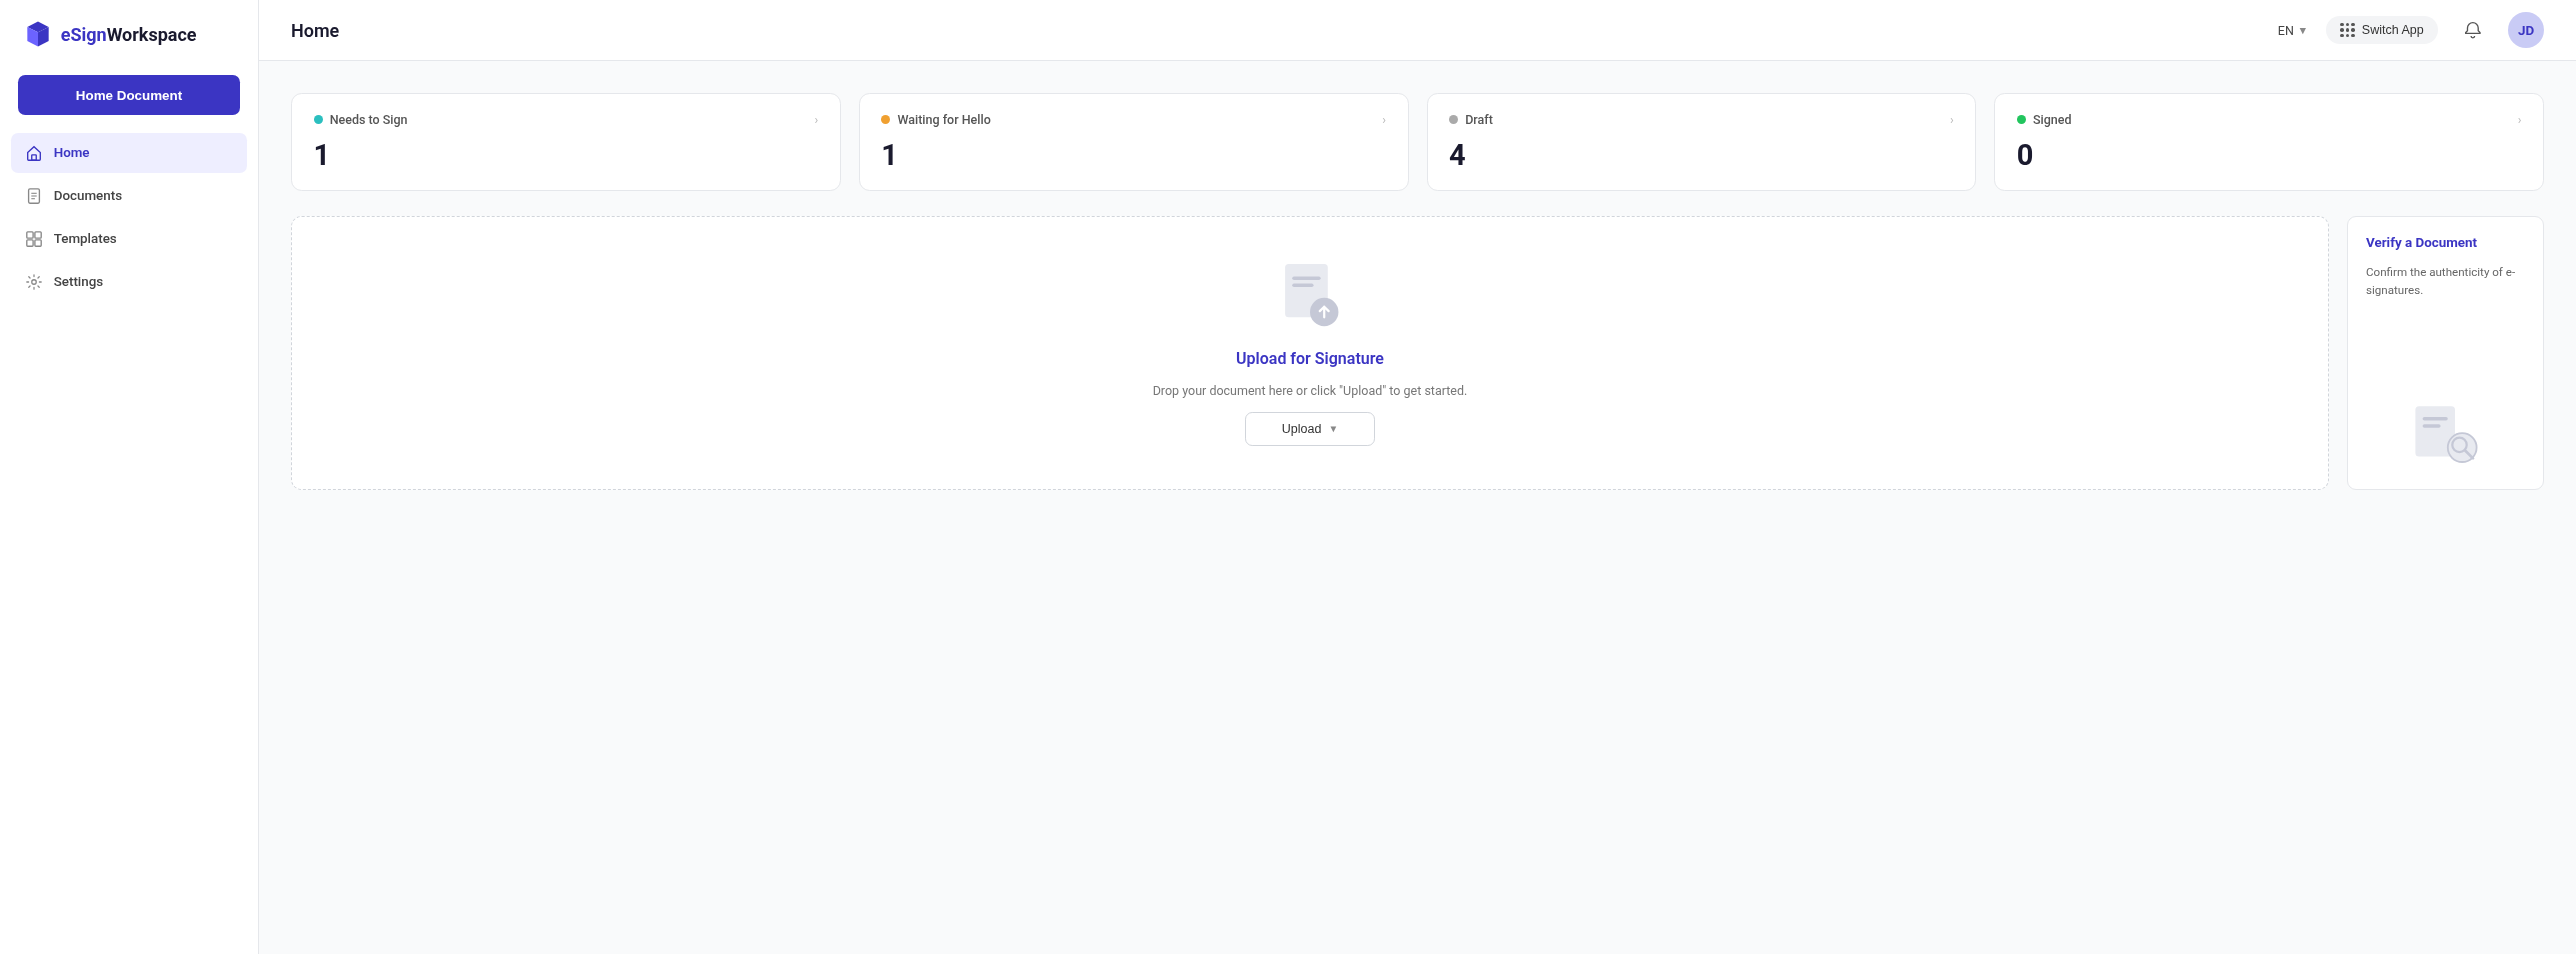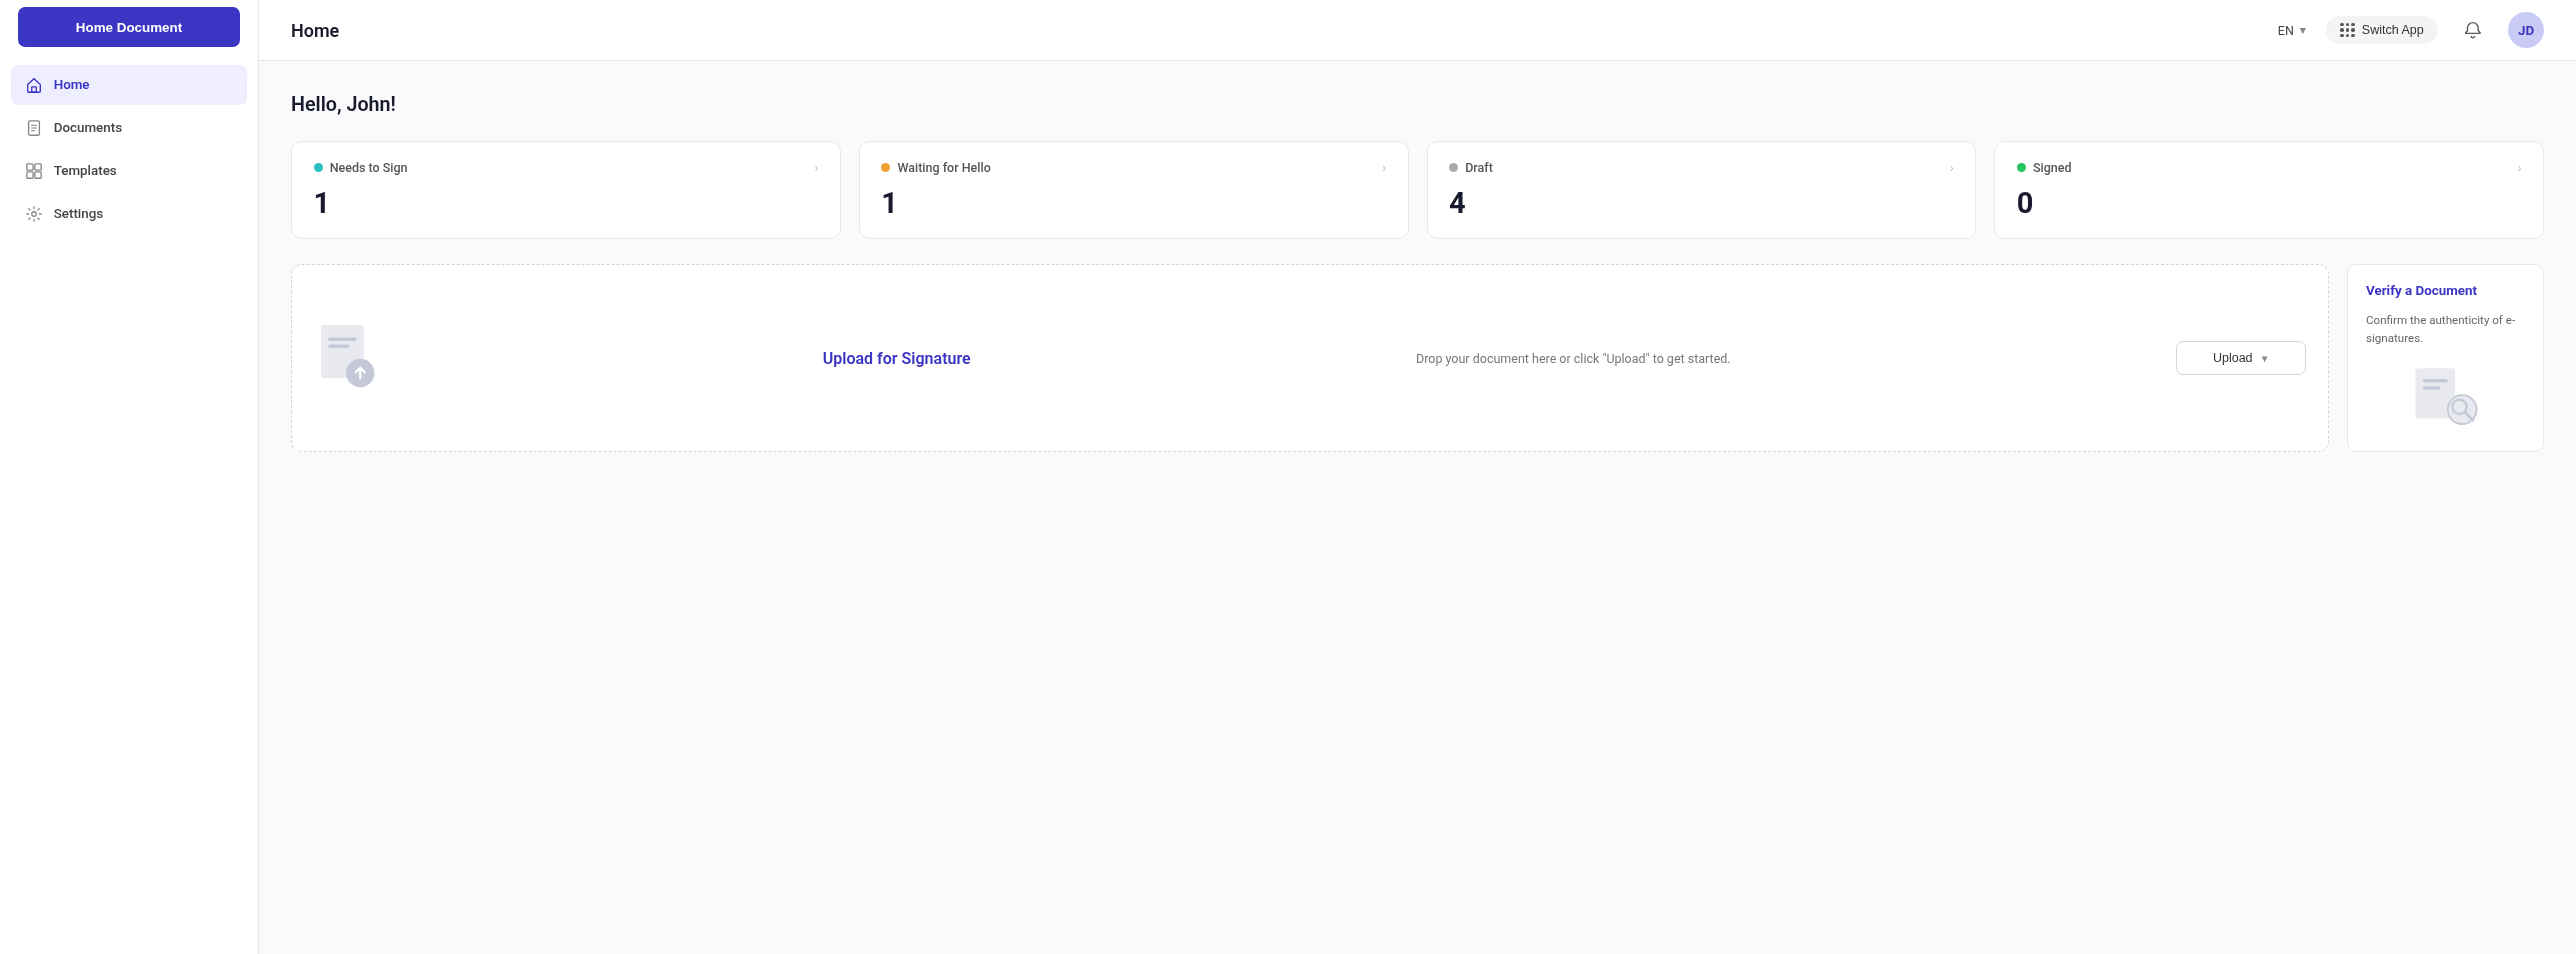--- a/index.html
+++ b/index.html
@@ -130,21 +130,21 @@
     .stat-number { font-size: 29px; font-weight: 700; color: #1a1a2e; }
 
     
     .upload-area-wrapper { display: flex; gap: 18px; }
     .upload-area {
       flex: 1;
       border: 1.8px dashed #d1d5db;
       border-radius: 10.7px;
       background: #fff;
       display: flex;
-      flex-direction: row;
+      flex-direction: column;
       align-items: center;
       justify-content: space-between;
       padding: 43px 21.5px;
       gap: 14.3px;
     }
     .upload-icon-wrapper { position: relative; }
     .upload-title { font-size: 16px; font-weight: 600; color: #3b35c3; }
     .upload-subtitle { font-size: 12.5px; color: #777; }
     .upload-btn {
       display: flex; align-items: center; gap: 7.2px;
@@ -168,20 +168,31 @@
     .verify-desc { font-size: 11.6px; color: #666; line-height: 1.5; }
     .verify-icon-wrapper {
       display: flex; align-items: center; justify-content: center;
       margin-top: auto;
     }
   </style>
 </head>
 <body>
 
 <div class="sidebar">
+  <div class="sidebar-logo">
+
+    <svg class="logo-icon" viewBox="0 0 36 36" fill="none" xmlns="http://www.w3.org/2000/svg">
+      <polygon points="6,10 18,4 30,10 18,16" fill="#3b35c3"></polygon>
+      <polygon points="6,10 6,26 18,32 18,16" fill="#6c63ff"></polygon>
+      <polygon points="30,10 30,26 18,32 18,16" fill="#3b35c3"></polygon>
+    </svg>
+    <span class="logo-text">
+      <span>eSign</span><span style="color:#1a1a2e">Workspace</span>
+    </span>
+  </div>
 
   <button class="sign-doc-btn">Home Document</button>
 
   <nav class="nav-items">
 
     <div class="nav-item active">
       <span class="nav-icon">
         <svg width="18" height="18" viewBox="0 0 20 20" fill="none">
           <path d="M3 9.5L10 3l7 6.5V17a1 1 0 01-1 1H4a1 1 0 01-1-1V9.5z" stroke="#3b35c3" stroke-width="1.5" fill="none"></path>
           <rect x="7.5" y="12" width="5" height="6" rx="0.5" stroke="#3b35c3" stroke-width="1.5" fill="none"></rect>
@@ -259,21 +270,20 @@
           <path d="M11 3a6 6 0 00-6 6v3l-2 2v1h16v-1l-2-2V9a6 6 0 00-6-6z" stroke="#555" stroke-width="1.5" fill="none"></path>
           <path d="M9 18a2 2 0 004 0" stroke="#555" stroke-width="1.5" fill="none"></path>
         </svg>
       </button>
 
       <div class="avatar">JD</div>
     </div>
   </div>
 
   <div class="page-content">
-    <div class="greeting">Hello, John!</div>
 
     <div class="stat-cards">
 
       <div class="stat-card">
         <div class="stat-card-header">
           <div class="stat-label">
             <span class="dot dot-teal"></span>
             <span>Needs to Sign</span>
           </div>
           <span class="chevron-right">›</span>

